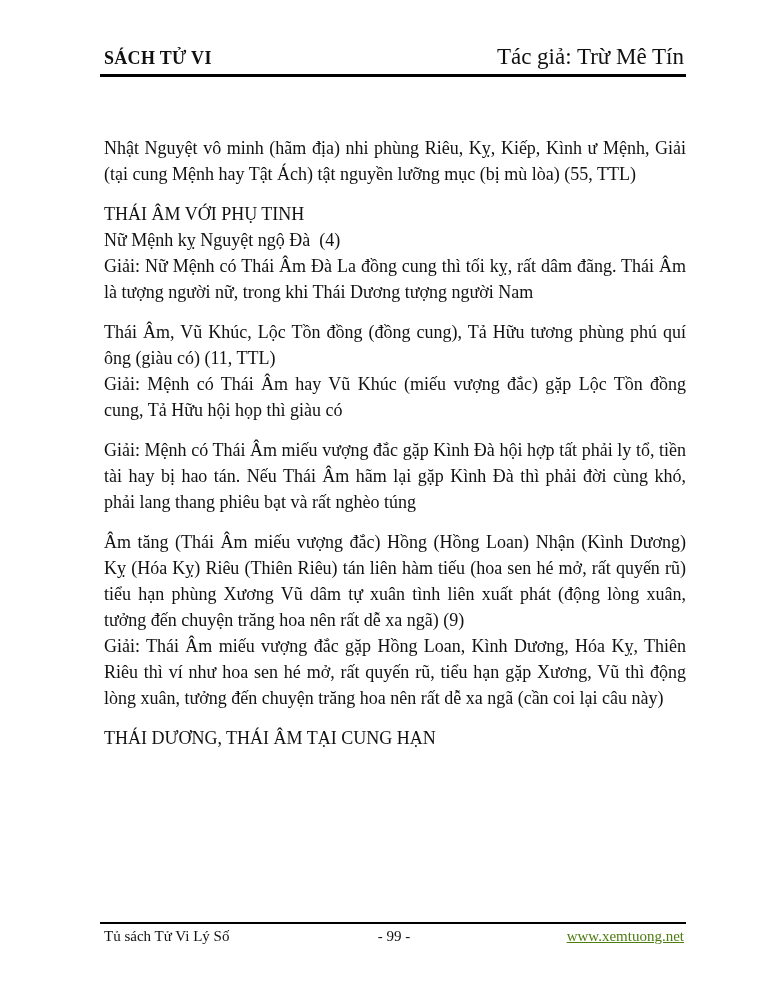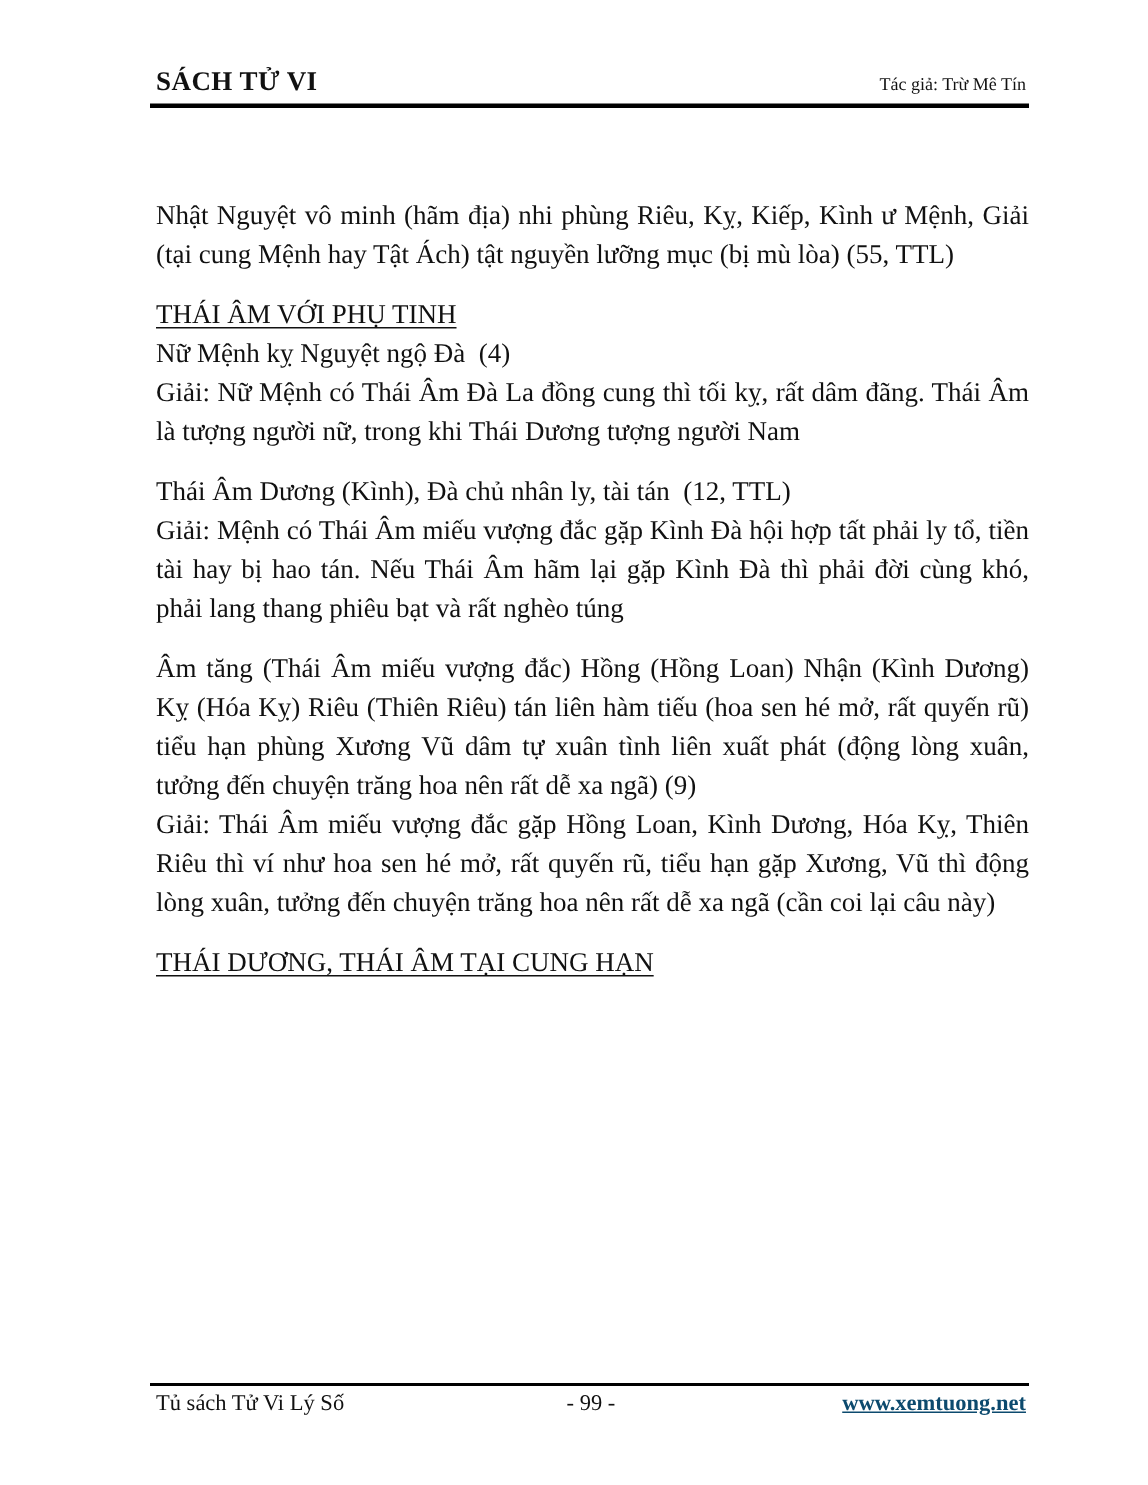--- a/index.html
+++ b/index.html
@@ -28,41 +28,40 @@
     justify-content: space-between;
     align-items: baseline;
     padding: 0 2px 4px 4px;
   }
   .book-title {
     font-weight: bold;
     font-size: 18px;
     letter-spacing: 0.3px;
   }
   .author {
-    font-size: 12px;
+    font-size: 23px;
   }
   .header-rule {
     border: none;
     border-top: 3px solid #000000;
     height: 0;
   }
   
   .body-text {
     margin-top: 58px;
     padding-left: 4px;
     font-size: 18px;
     line-height: 26px;
   }
   .group { margin-bottom: 14px; }
   .para {
     text-align: justify;
     white-space: pre-wrap;
   }
   .heading {
-    text-decoration: underline;
     text-underline-offset: 3px;
   }
   
   .page-footer {
     position: absolute;
     left: 100px;
     top: 922px;
     width: 586px;
     border-top: 2px solid #000000;
     padding-top: 4px;
@@ -70,24 +69,23 @@
   .footer-row {
     display: flex;
     align-items: baseline;
     font-size: 15px;
     padding: 0 2px 0 4px;
   }
   .footer-left  { flex: 1; text-align: left; }
   .footer-center{ flex: 1; text-align: center; }
   .footer-right { flex: 1; text-align: right; }
   .site-link {
-    color: #0c4a6e;
+    color: #4d7c0f;
     text-decoration: underline;
     cursor: pointer;
-    font-weight: bold;
   }
 </style>
 </head>
 <body>
 
 <div class="page">
 
   <div class="page-header content-col">
     <div class="header-row">
       <span class="book-title">SÁCH TỬ VI</span>
@@ -102,23 +100,26 @@
     <div class="group">
       <p class="para">Nhật Nguyệt vô minh (hãm địa) nhi phùng Riêu, Kỵ, Kiếp, Kình ư Mệnh, Giải (tại cung Mệnh hay Tật Ách) tật nguyền lưỡng mục (bị mù lòa) (55, TTL)</p>
     </div>
 
     <div class="group">
       <p class="para heading">THÁI ÂM VỚI PHỤ TINH</p>
       <p class="para">Nữ Mệnh kỵ Nguyệt ngộ Đà  (4)</p>
       <p class="para">Giải: Nữ Mệnh có Thái Âm Đà La đồng cung thì tối kỵ, rất dâm đãng. Thái Âm là tượng người nữ, trong khi Thái Dương tượng người Nam</p>
     </div>
 
+    <div class="group">
+      <p class="para">Thái Âm, Vũ Khúc, Lộc Tồn đồng (đồng cung), Tả Hữu tương phùng phú quí ông (giàu có) (11, TTL)</p>
+      <p class="para">Giải: Mệnh có Thái Âm hay Vũ Khúc (miếu vượng đắc) gặp Lộc Tồn đồng cung, Tả Hữu hội họp thì giàu có</p>
+    </div>
 
     <div class="group">
-      <p class="para">Thái Âm Dương (Kình), Đà chủ nhân ly, tài tán  (12, TTL)</p>
       <p class="para">Giải: Mệnh có Thái Âm miếu vượng đắc gặp Kình Đà hội hợp tất phải ly tổ, tiền tài hay bị hao tán. Nếu Thái Âm hãm lại gặp Kình Đà thì phải đời cùng khó, phải lang thang phiêu bạt và rất nghèo túng</p>
     </div>
 
     <div class="group">
       <p class="para">Âm tăng (Thái Âm miếu vượng đắc) Hồng (Hồng Loan) Nhận (Kình Dương) Kỵ (Hóa Kỵ) Riêu (Thiên Riêu) tán liên hàm tiếu (hoa sen hé mở, rất quyến rũ) tiểu hạn phùng Xương Vũ dâm tự xuân tình liên xuất phát (động lòng xuân, tưởng đến chuyện trăng hoa nên rất dễ xa ngã) (9)</p>
       <p class="para">Giải: Thái Âm miếu vượng đắc gặp Hồng Loan, Kình Dương, Hóa Kỵ, Thiên Riêu thì ví như hoa sen hé mở, rất quyến rũ, tiểu hạn gặp Xương, Vũ thì động lòng xuân, tưởng đến chuyện trăng hoa nên rất dễ xa ngã (cần coi lại câu này)</p>
     </div>
 
     <div class="group">
       <p class="para heading">THÁI DƯƠNG, THÁI ÂM TẠI CUNG HẠN</p>

